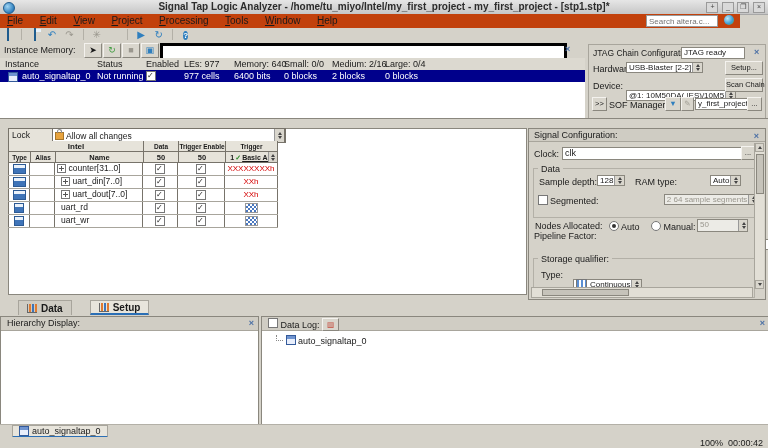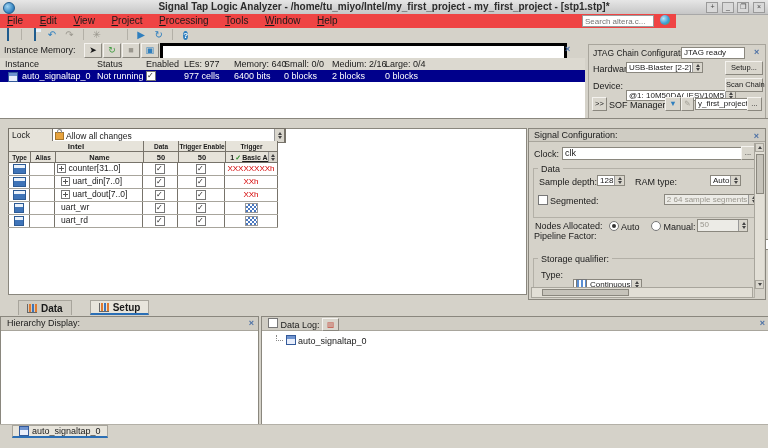--- a/index.html
+++ b/index.html
@@ -4,21 +4,21 @@
 <style>
   html,body{margin:0;padding:0}
   #app{position:relative;width:768px;height:448px;background:#d5d2c9;font-family:"Liberation Sans",sans-serif;color:#1a1a1a;overflow:hidden;font-size:9px}
   .abs{position:absolute}
   
   .titlebar{left:0;top:0;width:768px;height:14px;background:linear-gradient(#e6e6e6,#c6c6c6);border-bottom:1px solid #a8a8a8}
   .title{left:0;top:1px;width:768px;text-align:center;font-size:10px;font-weight:bold;color:#2c2c2c}
   .appicon{left:3px;top:2px;width:10px;height:10px;border-radius:50%;background:radial-gradient(circle at 35% 35%,#9fd4f2,#2f7fbe 70%);border:1px solid #1f5c8e}
   .wbtn{width:10px;height:9px;background:#d9d9d9;border:1px solid #9a9a9a;font-size:7px;line-height:8px;text-align:center;color:#444;display:inline-block;margin-left:1px}
   
-  .menubar{left:0;top:14px;width:676px;height:14px;background:#ef4444;border-bottom:1px solid #14532d}
+  .menubar{left:0;top:14px;width:740px;height:14px;background:#c2410c;border-bottom:1px solid #14532d}
   .menu-item{display:inline-block;padding:1px 7px 0 7px;font-size:10px}
   .menu-item::first-letter{text-decoration:underline}
   .search{right:22px;top:1px;width:66px;height:10px;border:1px solid #9a9a9a;background:#fff;font-size:8px;padding:0 2px;font-family:"Liberation Sans",sans-serif}
   .globe{right:6px;top:1px;width:10px;height:10px;border-radius:50%;background:radial-gradient(circle at 35% 35%,#bfe6f5,#3e9fd6 55%,#57a33c)}
   
   .toolbar{left:0;top:28px;width:768px;height:14px;background:#d5d2c9;border-bottom:1px solid #bdbab1}
   .tico{display:inline-block;width:13px;height:12px;margin:1px 1px 0 1px;text-align:center;font-size:10px;line-height:12px;vertical-align:top}
   .tsep{display:inline-block;width:1px;height:11px;background:#b3b0a7;margin:1px 3px 0 3px;vertical-align:top}
   .floppy{width:9px;height:9px;background:#2f7fbe;border:1px solid #1f5c8e;margin:2px auto 0 auto;position:relative}
   .floppy::after{content:"";position:absolute;left:1px;top:0;width:5px;height:3px;background:#e8f2fb}
@@ -253,30 +253,30 @@
       <span class="tcell" style="width:25px"></span>
       <span class="tcell" style="width:88px;padding-left:6px;box-sizing:border-box"><span class="plusbox"></span> <span style="font-size:8.5px">uart_dout[7..0]</span></span>
       <span class="tcell" style="width:35px;text-align:center;padding-top:1px;box-sizing:border-box"><span class="chk on"></span></span>
       <span class="tcell" style="width:47px;text-align:center;padding-top:1px;box-sizing:border-box"><span class="chk on"></span></span>
       <span class="tcell red" style="width:53px;text-align:center;font-size:8px;line-height:12px;border-right:1px solid #77736a">XXh</span>
     </div>
 
     <div style="display:flex;height:12px" class="trow-line">
       <span class="tcell" style="width:22px;text-align:center;padding-top:1px;box-sizing:border-box;border-left:1px solid #77736a"><span class="nodeicon"></span></span>
       <span class="tcell" style="width:25px"></span>
+      <span class="tcell" style="width:88px;padding-left:6px;box-sizing:border-box"><span style="font-size:8.5px">uart_rd</span></span>
+      <span class="tcell" style="width:35px;text-align:center;padding-top:1px;box-sizing:border-box"><span class="chk on"></span></span>
+      <span class="tcell" style="width:47px;text-align:center;padding-top:1px;box-sizing:border-box"><span class="chk on"></span></span>
+      <span class="tcell" style="width:53px;text-align:center;padding-top:1px;box-sizing:border-box;border-right:1px solid #77736a"><span class="dcicon"></span></span>
+    </div>
+
+    <div style="display:flex;height:12px" class="trow-line">
+      <span class="tcell" style="width:22px;text-align:center;padding-top:1px;box-sizing:border-box;border-left:1px solid #77736a"><span class="nodeicon"></span></span>
+      <span class="tcell" style="width:25px"></span>
       <span class="tcell" style="width:88px;padding-left:6px;box-sizing:border-box"><span style="font-size:8.5px">uart_wr</span></span>
-      <span class="tcell" style="width:35px;text-align:center;padding-top:1px;box-sizing:border-box"><span class="chk on"></span></span>
-      <span class="tcell" style="width:47px;text-align:center;padding-top:1px;box-sizing:border-box"><span class="chk on"></span></span>
-      <span class="tcell" style="width:53px;text-align:center;padding-top:1px;box-sizing:border-box;border-right:1px solid #77736a"><span class="dcicon"></span></span>
-    </div>
-
-    <div style="display:flex;height:12px" class="trow-line">
-      <span class="tcell" style="width:22px;text-align:center;padding-top:1px;box-sizing:border-box;border-left:1px solid #77736a"><span class="nodeicon"></span></span>
-      <span class="tcell" style="width:25px"></span>
-      <span class="tcell" style="width:88px;padding-left:6px;box-sizing:border-box"><span style="font-size:8.5px">uart_rd</span></span>
       <span class="tcell" style="width:35px;text-align:center;padding-top:1px;box-sizing:border-box"><span class="chk on"></span></span>
       <span class="tcell" style="width:47px;text-align:center;padding-top:1px;box-sizing:border-box"><span class="chk on"></span></span>
       <span class="tcell" style="width:53px;text-align:center;padding-top:1px;box-sizing:border-box;border-right:1px solid #77736a"><span class="dcicon"></span></span>
     </div>
   </div>
 
   <div class="abs sigcfg">
     <div class="abs sighdr"><span>Signal Configuration:</span></div>
     <span class="abs closex" style="right:6px;top:2px">×</span>
 
@@ -370,14 +370,18 @@
     </div>
   </div>
 
   <div class="abs" style="left:0;top:424px;width:768px;height:13px;background:#d5d2c9;border-top:1px solid #b3b0a7">
     <span class="abs btab">
       <span class="logicon"></span>
       <span>auto_signaltap_0</span>
     </span>
   </div>
 
+  <div class="abs statusbar">
+    <span class="abs" style="right:45px;top:1px">100%</span>
+    <span class="abs" style="right:5px;top:1px">00:00:42</span>
+  </div>
 
 </div>
 
 </body></html>

